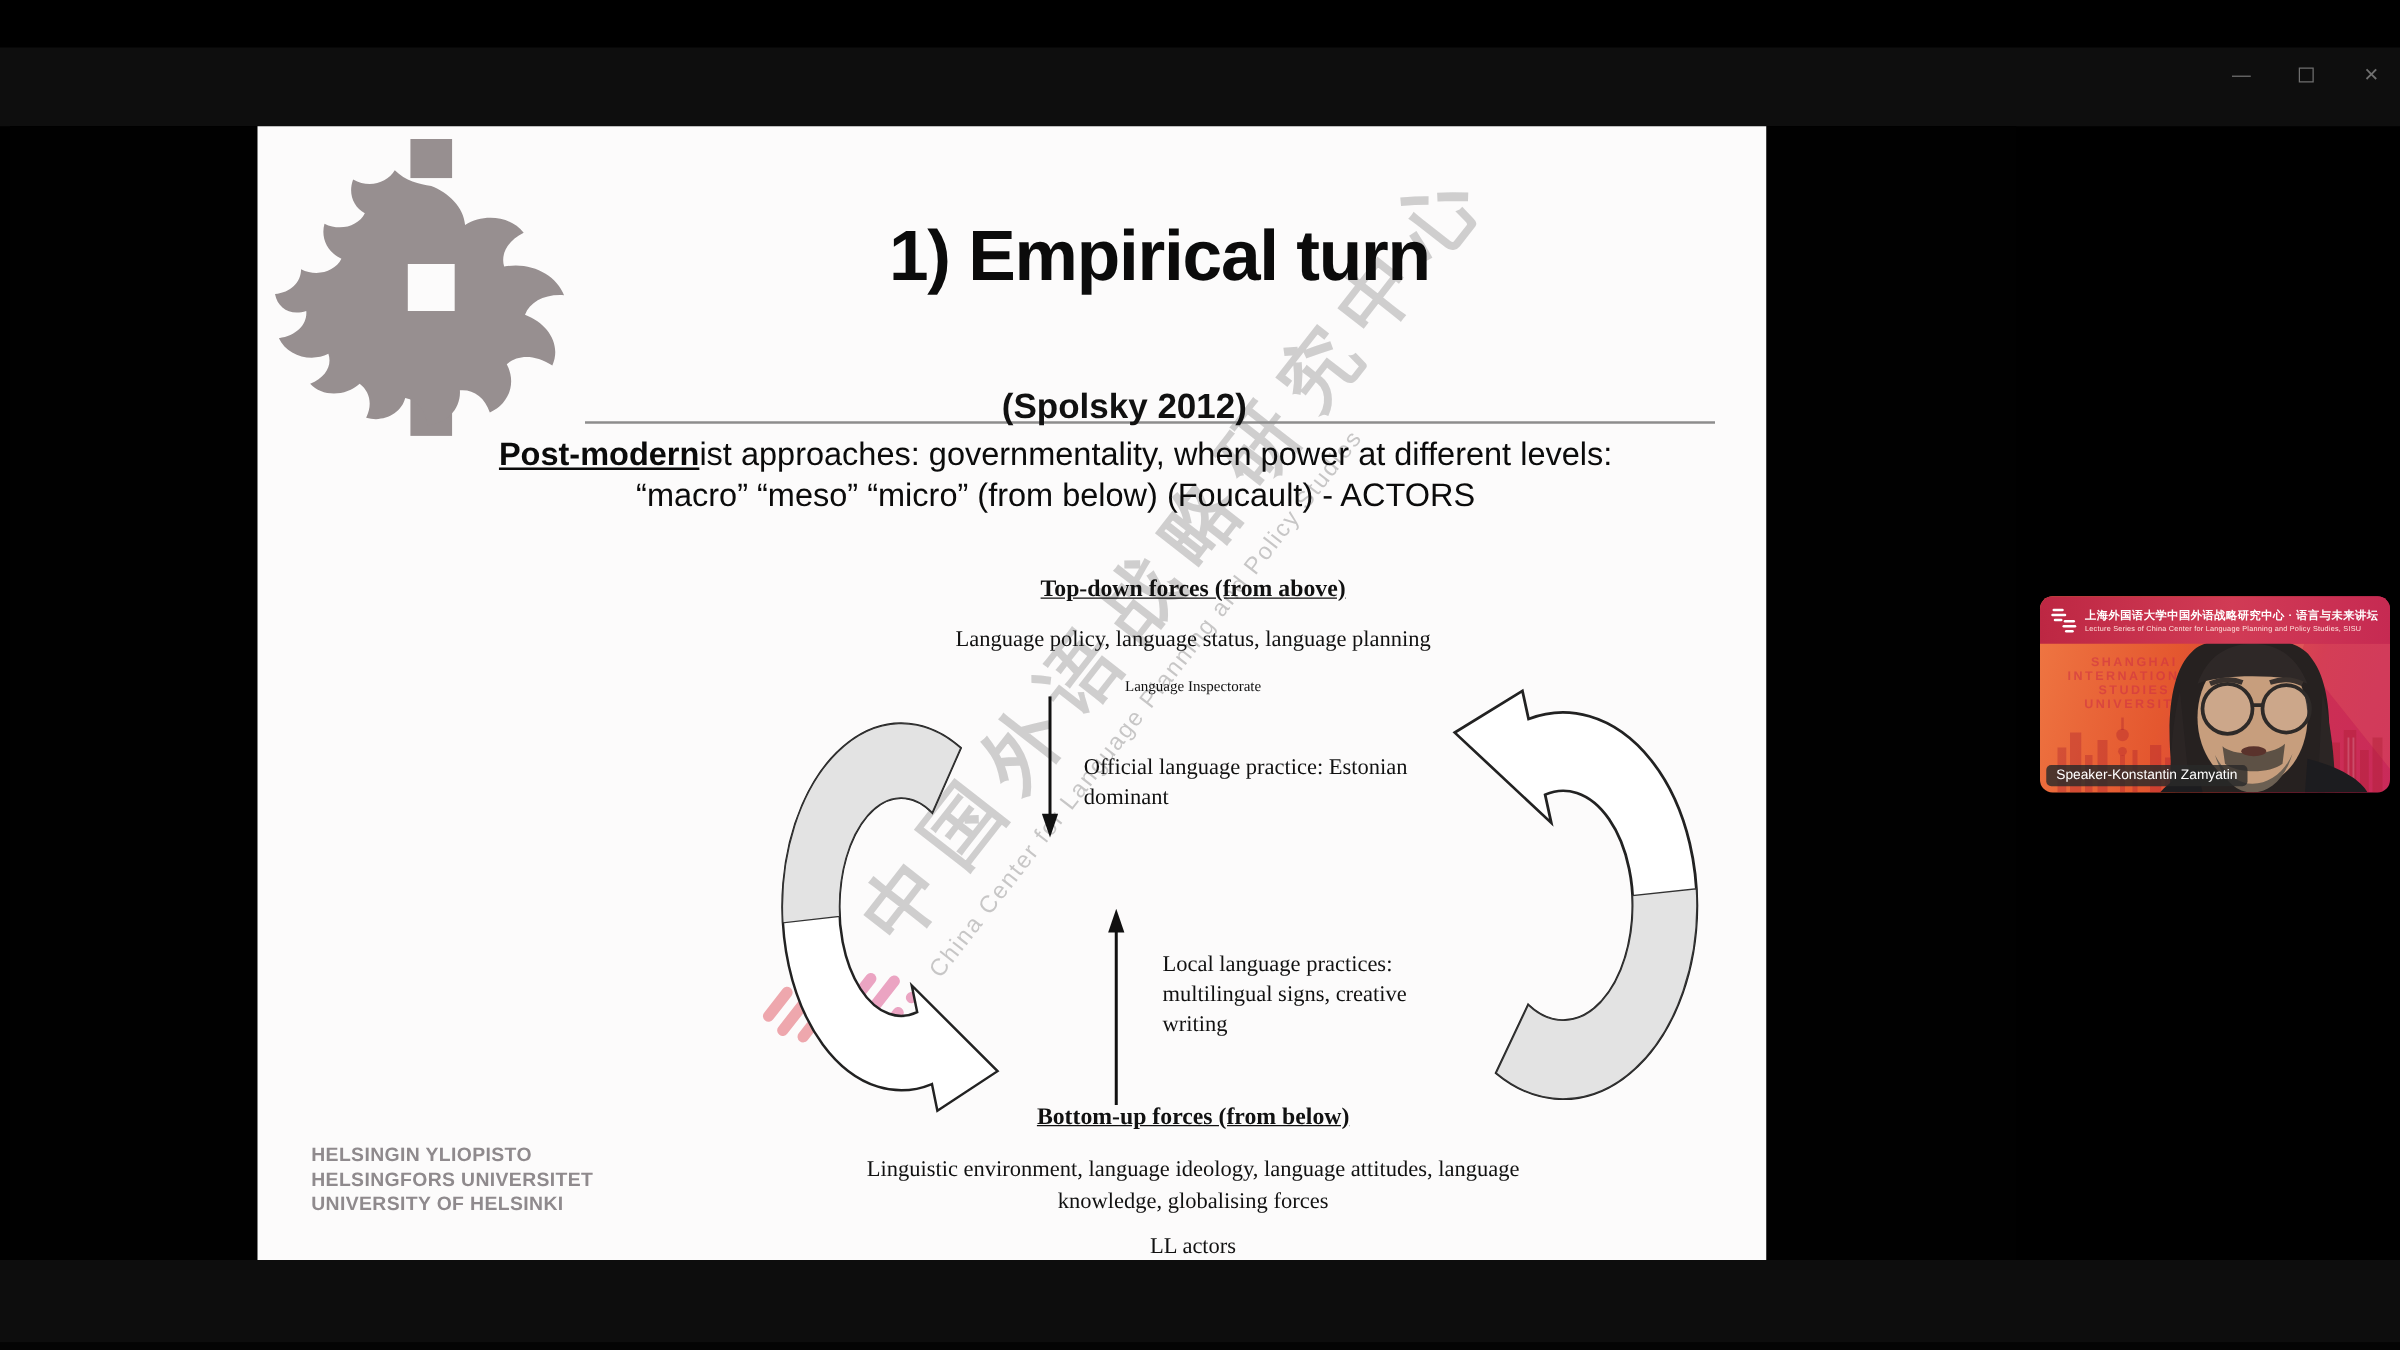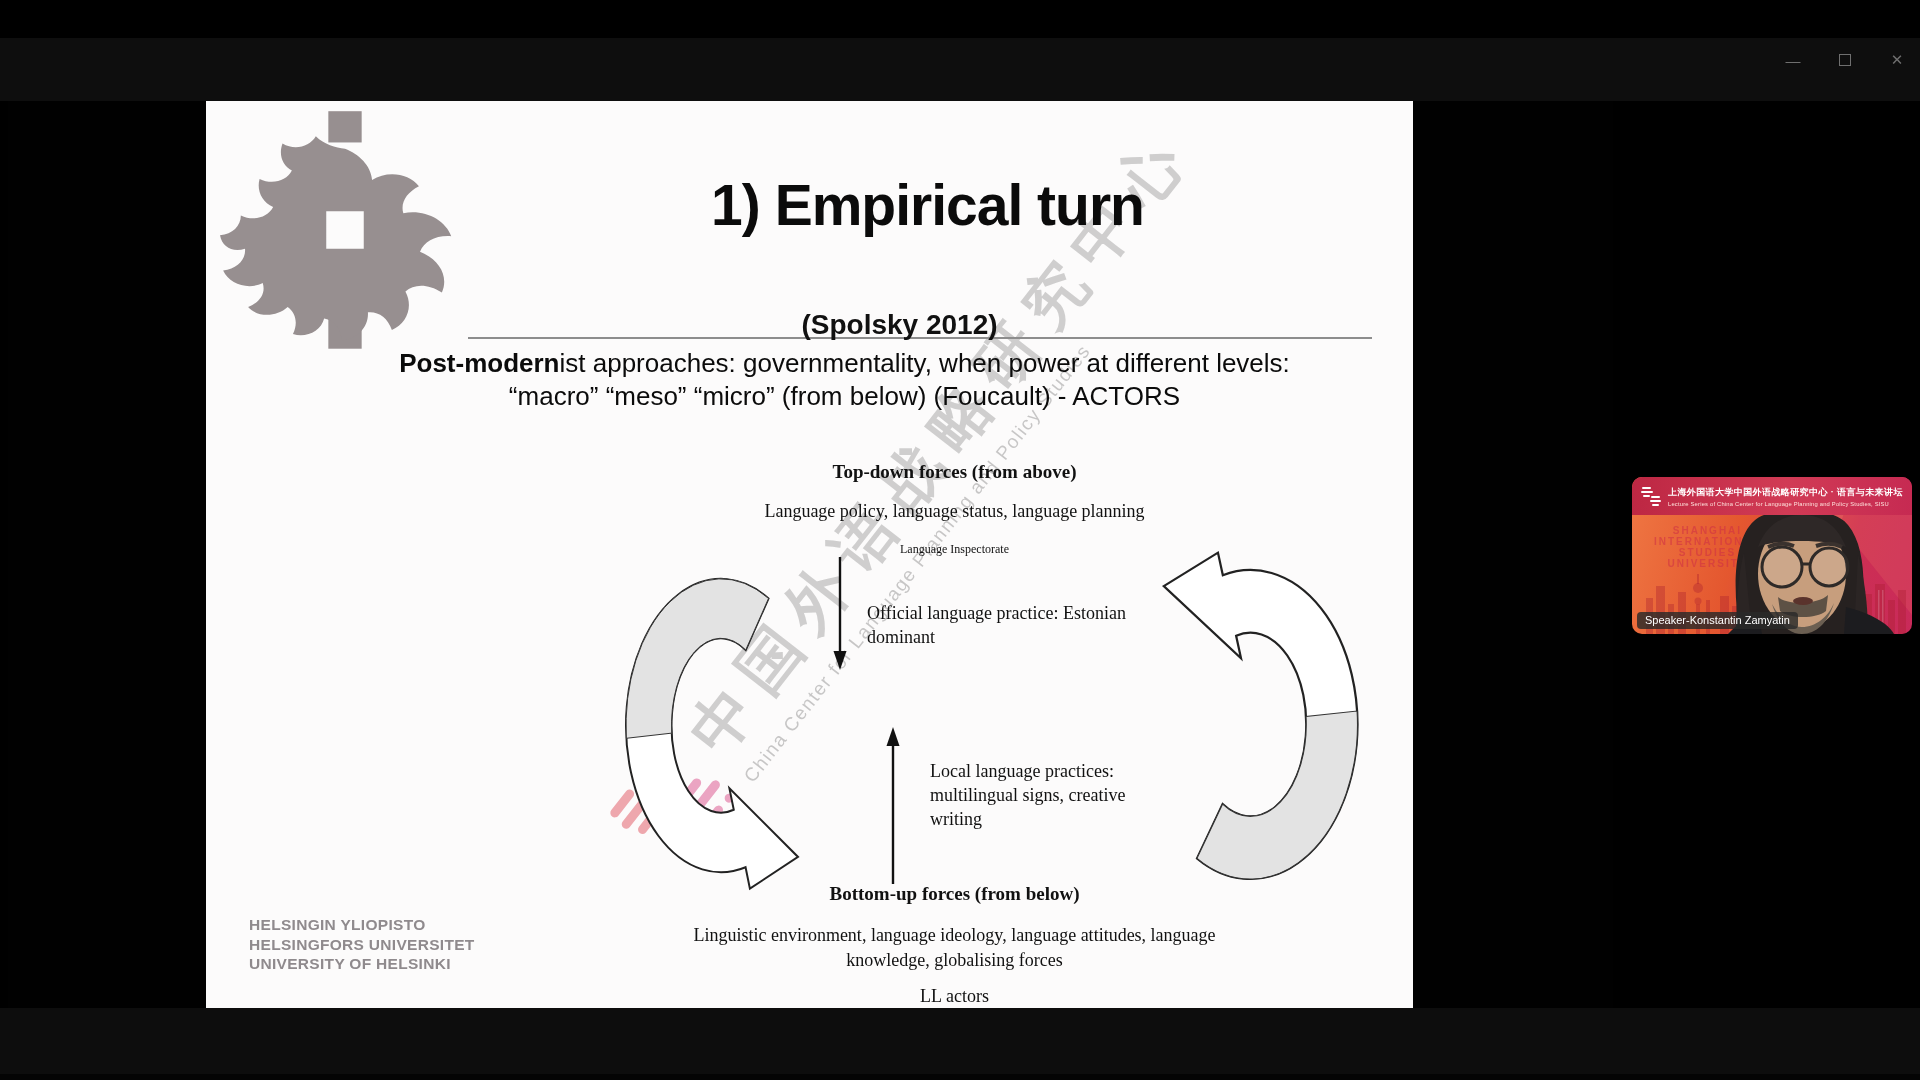--- a/index.html
+++ b/index.html
@@ -24,21 +24,21 @@
   .t1{font-size:57px;font-weight:bold;line-height:64px;letter-spacing:-1px;}
   .t2{font-size:52px;font-weight:bold;line-height:58px;letter-spacing:-1px;margin-top:6px;}
   .spolsky{position:absolute;left:240px;right:60px;top:208px;text-align:center;
            font-size:28px;font-weight:bold;color:#111;}
   .spolsky-line{position:absolute;left:262px;top:236px;width:904px;height:2px;background:#8d8d8d;}
   .intro{position:absolute;left:80px;right:10px;top:246px;text-align:center;
          font-size:26px;line-height:33px;color:#0b0b0b;}
   
   .dg{font-family:"Liberation Serif",serif;color:#111;}
   .drow{position:absolute;left:290px;right:0;text-align:center;}
-  .bold{font-weight:bold;}
+  .bold{font-weight:bold;text-decoration:underline;}
   
   .wm{position:absolute;left:435px;top:690px;width:1100px;transform:rotate(-52deg);
       transform-origin:0 50%;display:flex;align-items:center;gap:14px;pointer-events:none;}
   .wm-cn{font-size:62px;letter-spacing:15px;color:rgba(120,120,120,0.34);font-weight:bold;white-space:nowrap;}
   .wm-en{font-size:19px;letter-spacing:1.5px;color:rgba(120,120,120,0.40);white-space:nowrap;margin-top:4px;}
   
   .uni{position:absolute;left:43px;top:814px;font-size:15.5px;font-weight:bold;line-height:19.5px;
        color:#8f8a8d;letter-spacing:0.3px;}
   
   .video{position:absolute;left:1632px;top:477px;width:280px;height:157px;border-radius:10px;overflow:hidden;

